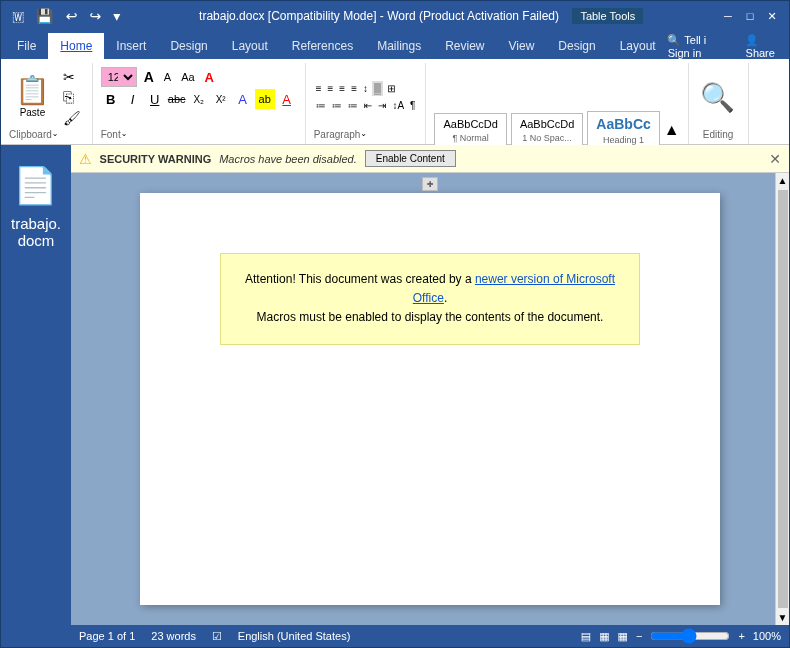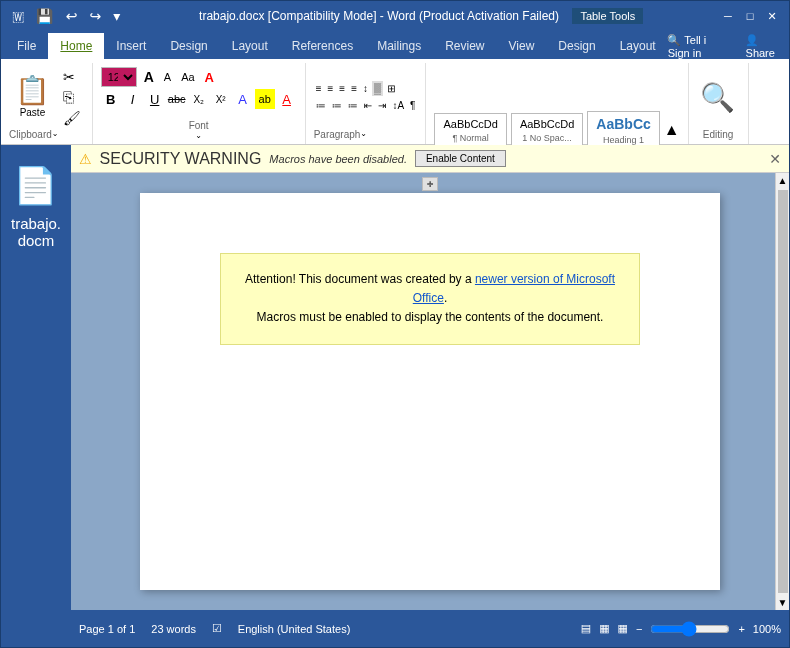--- a/index.html
+++ b/index.html
@@ -37,21 +37,21 @@
     .ribbon-tab {
       padding: 4px 12px;
       font-size: 12px;
       color: rgba(255,255,255,0.85);
       cursor: pointer;
       height: 26px;
       display: flex; align-items: center;
     }
     .ribbon-tab.active {
       background: #fff;
-      color: #4d7c0f;
+      color: #1d4ed8;
       font-weight: 500;
       text-decoration: underline;
     }
     .ribbon-tab-right {
       margin-left: auto;
       display: flex; align-items: center; gap: 20px; padding-right: 8px;
     }
 
     
     .ribbon {
@@ -100,21 +100,21 @@
     .font-group-content { flex-direction: column; align-items: flex-start; gap: 2px; }
     .font-row { display: flex; align-items: center; gap: 4px; }
     .font-name-select {
       width: 120px; height: 20px; font-size: 11px;
       border: 1px solid #bbb; padding: 0 4px;
       background: white;
     }
     .font-size-select {
       width: 36px; height: 20px; font-size: 11px;
       border: 1px solid #bbb; padding: 0 2px;
-      background: #be185d;
+      background: #f9a8d4;
     }
     .font-icon-btn {
       font-size: 13px; cursor: pointer; padding: 1px 3px;
       display: flex; align-items: center; justify-content: center;
     }
     .font-format-row { display: flex; align-items: center; gap: 2px; }
     .fmt-btn {
       width: 20px; height: 20px; display: flex; align-items: center; justify-content: center;
       font-size: 13px; cursor: pointer; border: 1px solid transparent;
     }
@@ -145,21 +145,21 @@
     .security-bar {
       background: #ffffe0;
       border-bottom: 1px solid #ccc;
       display: flex;
       align-items: center;
       padding: 4px 8px;
       gap: 8px;
       height: 28px;
     }
     .security-icon { color: #f0a800; font-size: 14px; }
-    .security-label { font-size: 16px; font-weight: normal; color: #333; }
+    .security-label { font-size: 11px; font-weight: bold; color: #333; }
     .security-text { font-size: 11px; color: #333; font-style: italic; }
     .enable-btn {
       border: 1px solid #888; background: #e8e8e8; padding: 2px 10px;
       font-size: 10px; cursor: pointer;
     }
     .security-close { margin-left: auto; font-size: 14px; cursor: pointer; color: #666; }
 
     
     .doc-area {
       background: #8ba7c7;
@@ -231,21 +231,21 @@
     }
     .sidebar-file-icon { font-size: 36px; color: white; }
     .sidebar-file-label { font-size: 15px; color: white; text-align: center; word-break: break-all; }
 
     
     .status-bar {
       background: #2b579a;
       color: white;
       display: flex;
       align-items: center;
-      height: 37px;
+      height: 22px;
       padding: 0 8px;
       font-size: 11px;
       gap: 16px;
     }
     .status-right { margin-left: auto; display: flex; align-items: center; gap: 8px; }
     .zoom-slider { width: 80px; }
 
     
     .app-window {
       width: 790px;
@@ -366,21 +366,21 @@
           <span class="fmt-btn italic">I</span>
           <span class="fmt-btn underline">U</span>
           <span class="fmt-btn" style="text-decoration:line-through;font-size:11px;">abc</span>
           <span class="fmt-btn" style="font-size:10px;">X₂</span>
           <span class="fmt-btn" style="font-size:10px;">X²</span>
           <span class="fmt-btn" style="color:#3333ff;">A</span>
           <span class="fmt-btn" style="background:yellow;font-size:11px;">ab</span>
           <span class="fmt-btn" style="color:red;text-decoration:underline;text-decoration-color:red;">A</span>
         </div>
       </div>
-      <div style="display:flex;align-items:center;width:100%;flex-direction:column;">
+      <div style="display:flex;align-items:center;width:100%;">
         <span class="ribbon-group-label">Font</span>
         <span class="expand-icon">⌄</span>
       </div>
     </div>
 
     <div class="ribbon-group para-group">
       <div class="ribbon-group-content">
         <div class="para-icons">
           <div class="para-row">
             <span class="para-icon">≡</span>

